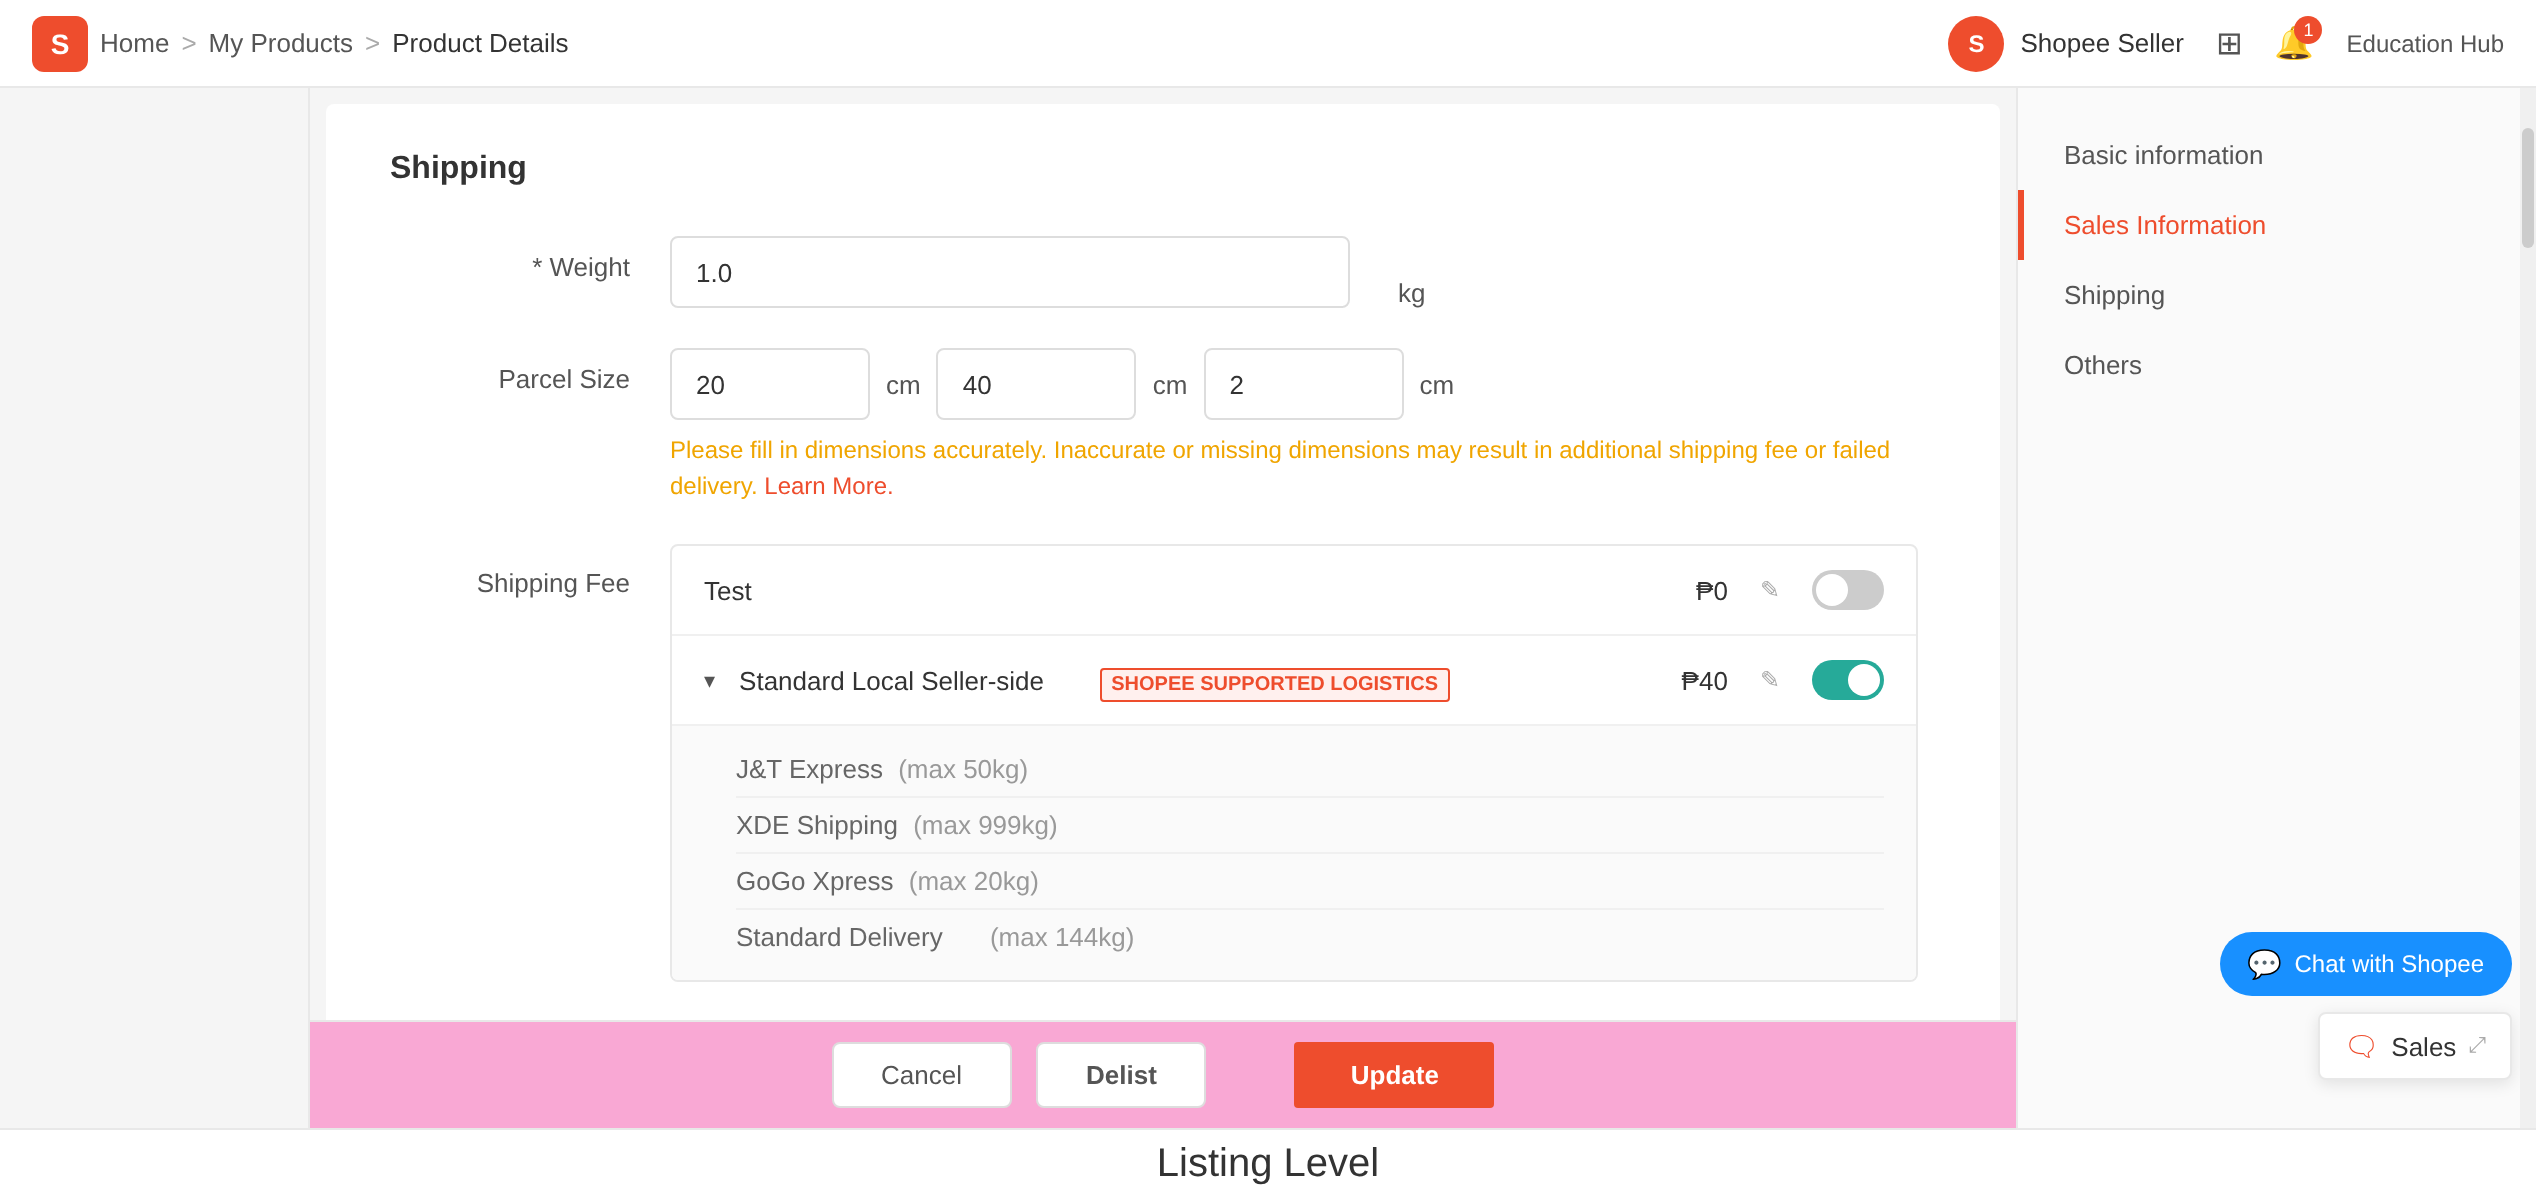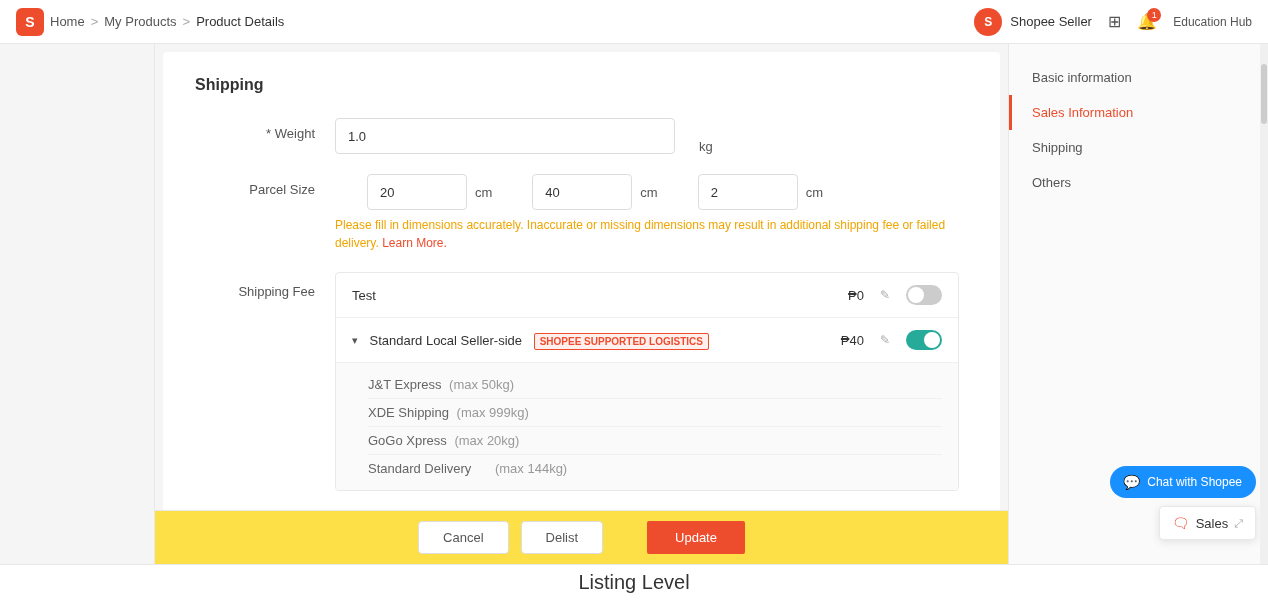--- a/index.html
+++ b/index.html
@@ -44,21 +44,21 @@
     .form-label { width: 140px; text-align: right; padding-right: 20px; padding-top: 8px; font-size: 13px; color: #555; flex-shrink: 0; }
     .form-controls { flex: 1; }
 
     
     .weight-input-wrap { display: flex; align-items: flex-end; gap: 24px; }
     .weight-input { width: 340px; height: 36px; border: 1px solid #ddd; border-radius: 4px; padding: 0 12px; font-size: 13px; color: #333; }
     .unit-label { color: #555; font-size: 13px; }
 
     
     .parcel-inputs { display: flex; align-items: center; gap: 8px; }
-    .parcel-input { width: 100px; height: 36px; border: 1px solid #ddd; border-radius: 4px; padding: 0 12px; font-size: 13px; color: #333; margin-left: 32px; }
+    .parcel-input { width: 100px; height: 36px; border: 1px solid #ddd; border-radius: 4px; padding: 0 12px; font-size: 13px; color: #333; }
     .parcel-warning { margin-top: 6px; font-size: 12px; color: #f0a500; line-height: 1.5; }
     .parcel-warning a { color: #ee4d2d; text-decoration: none; }
 
     
     .shipping-fee-label { padding-top: 12px; }
     .shipping-box { border: 1px solid #e8e8e8; border-radius: 4px; overflow: hidden; width: 624px; }
     .shipping-row { display: flex; align-items: center; padding: 12px 16px; border-bottom: 1px solid #f0f0f0; gap: 8px; }
     .shipping-row:last-of-type { border-bottom: none; }
     .shipping-name { flex: 1; font-size: 13px; color: #333; }
     .shipping-price { font-size: 13px; color: #333; margin-right: 8px; }
@@ -69,22 +69,22 @@
     .toggle.off::after { left: 2px; }
     .toggle.on::after { left: 18px; }
 
     .shopee-badge { background: #fff0ee; color: #ee4d2d; border: 1px solid #ee4d2d; border-radius: 2px; font-size: 10px; font-weight: 600; padding: 2px 5px; white-space: nowrap; }
     .chevron { color: #555; margin-right: 4px; font-size: 11px; }
 
     .sub-logistics { background: #fafafa; padding: 8px 16px 8px 32px; }
     .logistics-item { font-size: 13px; color: #666; padding: 6px 0; border-bottom: 1px solid #f0f0f0; }
     .logistics-item:last-child { border-bottom: none; }
     .btn-cancel { padding: 8px 24px; border: 1px solid #ddd; background: #fff; border-radius: 4px; font-size: 13px; cursor: pointer; color: #555; }
-    .btn-delist { padding: 8px 24px; border: 1px solid #ddd; background: #fff; border-radius: 4px; font-size: 13px; cursor: pointer; color: #555; }
-    .btn-update { padding: 8px 28px; border: none; background: #ee4d2d; border-radius: 2px; font-size: 13px; cursor: pointer; color: #fff; font-weight: 400; margin-left: 32px; }
+    .btn-delist { padding: 8px 24px; border: 1px solid #ddd; background: #fff; border-radius: 4px; font-size: 13px; cursor: pointer; color: #555; font-weight: bold; }
+    .btn-update { padding: 8px 28px; border: none; background: #ee4d2d; border-radius: 2px; font-size: 13px; cursor: pointer; color: #fff; font-weight: 700; margin-left: 32px; }
 
     
     .right-panel { width: 260px; background: #fafafa; border-left: 1px solid #e8e8e8; padding: 16px 0; position: relative; flex-shrink: 0; }
     .right-nav-item { padding: 10px 20px; font-size: 13px; color: #555; cursor: pointer; display: flex; align-items: center; gap: 8px; border-left: 3px solid transparent; }
     .right-nav-item.active { color: #ee4d2d; border-left: 3px solid #ee4d2d; font-weight: 500; }
 
     
     .chat-widget { position: absolute; bottom: 60px; right: 12px; display: flex; flex-direction: column; align-items: flex-end; gap: 8px; }
     .chat-with-shopee { background: #1890ff; color: #fff; border: none; border-radius: 20px; padding: 8px 14px; font-size: 12px; cursor: pointer; display: flex; align-items: center; gap: 6px; white-space: nowrap; }
     .chat-bar { background: #fff; border: 1px solid #e8e8e8; border-radius: 4px; padding: 8px 12px; display: flex; align-items: center; gap: 6px; cursor: pointer; font-size: 13px; color: #333; box-shadow: 0 2px 8px rgba(0,0,0,0.1); }
@@ -171,21 +171,21 @@
             <span class="shipping-name">Test</span>
             <span class="shipping-price">₱0</span>
             <span style="color:#aaa;font-size:12px;margin-right:8px;">✎</span>
             <button class="toggle off"></button>
           </div>
 
           <div class="shipping-row">
             <span class="chevron">▾</span>
             <span class="shipping-name">
               <span>Standard Local Seller-side</span>
-              <span class="shopee-badge" style="margin-left:8px;">SHOPEE SUPPORTED LOGISTICS</span>
+              <span class="shopee-badge" style="margin-left:24px;">SHOPEE SUPPORTED LOGISTICS</span>
             </span>
             <span class="shipping-price">₱40</span>
             <span style="color:#aaa;font-size:12px;margin-right:8px;">✎</span>
             <button class="toggle on"></button>
           </div>
 
           <div class="sub-logistics">
             <div class="logistics-item">
               <span>J&amp;T Express</span>
               <span style="color:#999;margin-left:4px;">(max 50kg)</span>
@@ -238,21 +238,21 @@
       </div>
     </div>
 
     <div class="right-scrollbar">
       <div class="right-scrollbar-thumb"></div>
     </div>
   </div>
 
 </div>
 
-<div style="background:#fde047;border-top:1px solid #e8e8e8;padding:10px 32px;display:flex;justify-content:center;gap:12px;position:fixed;bottom:36px;left:155px;right:260px;z-index:20;">
+<div style="background:#f9a8d4;border-top:1px solid #e8e8e8;padding:10px 32px;display:flex;justify-content:center;gap:12px;position:fixed;bottom:36px;left:155px;right:260px;z-index:20;">
   <button class="btn-cancel">Cancel</button>
   <button class="btn-delist">Delist</button>
   <button class="btn-update">Update</button>
 </div>
 
 <div style="background:#fff;text-align:center;padding:10px;font-size:20px;font-weight:400;color:#333;border-top:1px solid #e8e8e8;position:fixed;bottom:0;left:0;right:0;height:36px;display:flex;align-items:center;justify-content:center;">
   <span>Listing Level</span>
 </div>
 
 </body></html>

